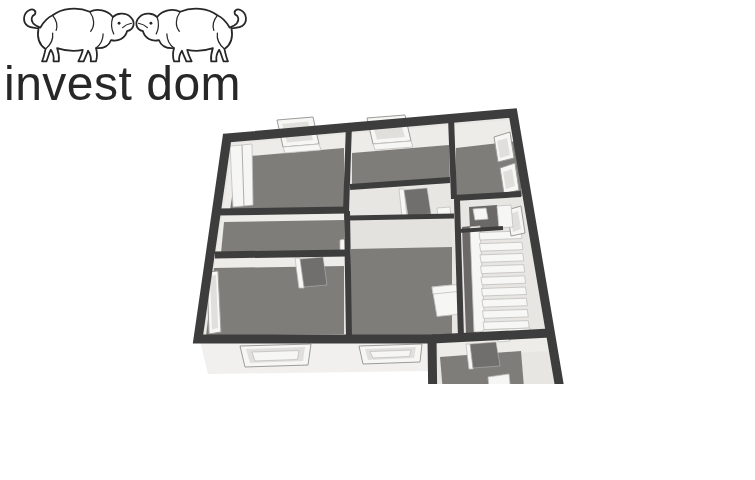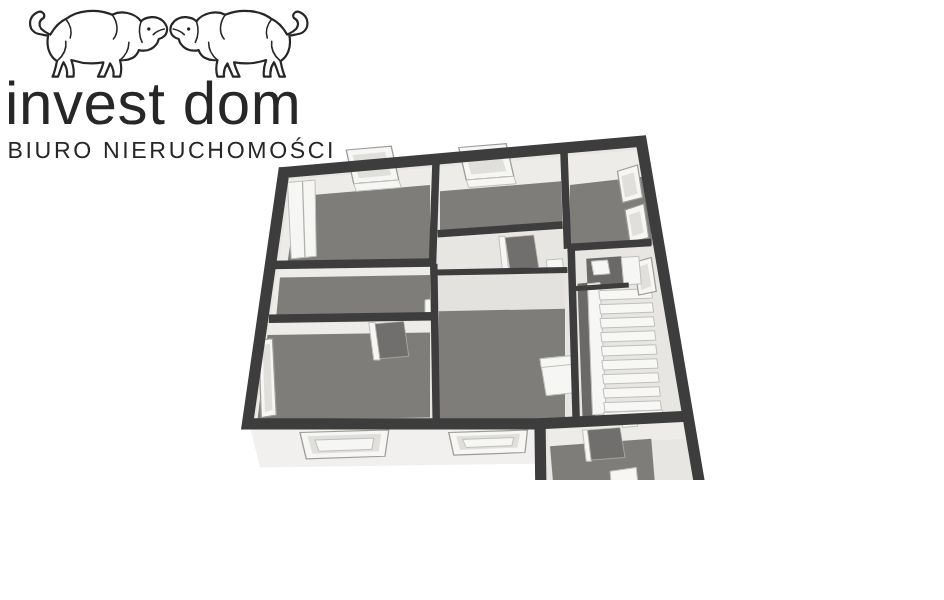--- a/index.html
+++ b/index.html
@@ -194,16 +194,15 @@
         </g>
       </defs>
       <g>
           <use href="#lion" transform="translate(1,3)"></use>
         </g>
       <g>
           <use href="#lion" transform="translate(263,3) scale(-1,1)"></use>
         </g>
     </svg>
     <div class="brand">invest dom</div>
-    <div class="subtitle">BIURO NIERUCHOMOŚCI</div>
   </div>
 
 </div>
 
 </body></html>

